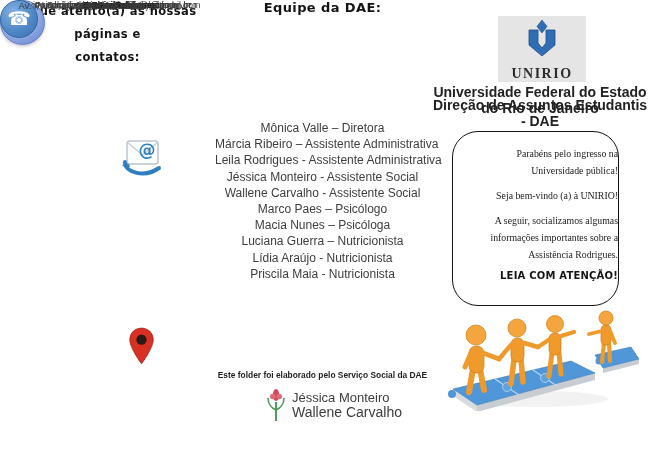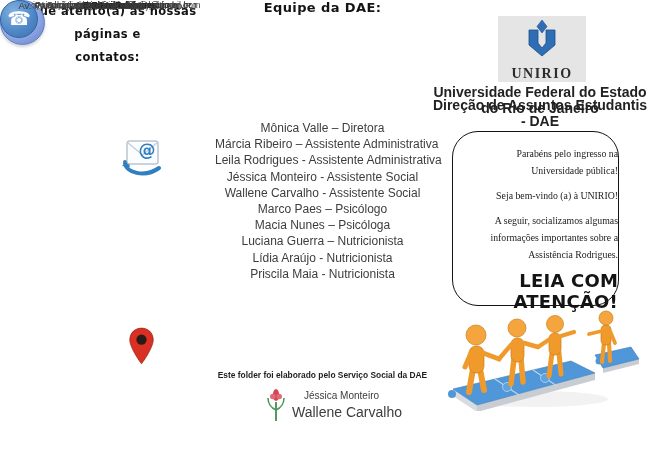--- a/index.html
+++ b/index.html
@@ -29,21 +29,21 @@
   .team div{white-space:nowrap;}
 
   
   .logo-box{left:498px;top:16px;width:88px;height:66px;background:#e5e5e5;text-align:center;}
   .logo-word{font-family:"Liberation Serif",serif;font-weight:700;font-size:14px;color:#2d2d2d;
      letter-spacing:1.5px;margin-top:1px;}
   .orgline{left:430px;width:220px;font-weight:700;font-size:14px;color:#222;}
   .wbox{left:452px;top:131px;width:165px;height:173px;border:1.6px solid #141414;border-radius:26px;
      font-family:"Liberation Serif",serif;font-size:9.8px;color:#1a1a1a;text-align:right;}
   .wbox .l{line-height:17px;}
-  .cta{font-size:18px;margin-top:7px;letter-spacing:.2px;}
+  .cta{font-size:10px;margin-top:7px;letter-spacing:.2px;}
 </style>
 </head>
 <body>
 
 <div class="page">
 
   <div class="panel" style="left:0;width:215px;">
     <div class="abs lp-title marker c">
       <div>Fique atento(a) as nossas páginas e</div>
       <div>contatos:</div>
@@ -101,21 +101,21 @@
   <div class="abs c" style="left:215px;top:370px;width:215px;font-size:8.4px;font-weight:700;color:#1e1e1e;">Este folder foi elaborado pelo Serviço Social da DAE</div>
 
   <svg class="abs" style="left:264px;top:388px;" width="24" height="36" viewBox="0 0 24 36">
     <path d="M12,14 L12,33" stroke="#3f8f4f" stroke-width="1.8" fill="none"></path>
     <path d="M12,22 C7,20 4,15 4,10" stroke="#4a9a58" stroke-width="1.6" fill="none"></path>
     <path d="M12,22 C17,20 20,15 20,10" stroke="#4a9a58" stroke-width="1.6" fill="none"></path>
     <ellipse cx="12" cy="7" rx="3.2" ry="6" fill="#d5485a"></ellipse>
     <circle cx="8.8" cy="8.5" r="2.8" fill="#e06a77"></circle>
     <circle cx="15.2" cy="8.5" r="2.8" fill="#e06a77"></circle>
   </svg>
-  <div class="abs" style="left:292px;top:390px;width:120px;font-size:10px;color:#3d3d3d;margin-left:12px;">Jéssica Monteiro</div>
+  <div class="abs" style="left:292px;top:390px;width:120px;font-size:13px;color:#3d3d3d;">Jéssica Monteiro</div>
   <div class="abs" style="left:292px;top:404px;width:120px;font-size:14px;color:#3d3d3d;">Wallene Carvalho</div>
 
   <div class="abs logo-box">
     <svg width="40" height="42" viewBox="0 0 40 42" style="margin-top:3px;">
       <polygon points="20,1 25,7.5 20,14 15,7.5" fill="#2f6eb5" stroke="#1d4f8c" stroke-width="0.6"></polygon>
       <path d="M7,11 H16 V24 L20,29 L24,24 V11 H33 V26 L20,37 L7,26 Z" fill="#2f6eb5" stroke="#1d4f8c" stroke-width="0.8"></path>
     </svg>
     <div class="logo-word">UNIRIO</div>
   </div>
   <div class="abs c orgline" style="top:84px;">Universidade Federal do Estado do Rio de Janeiro</div>

